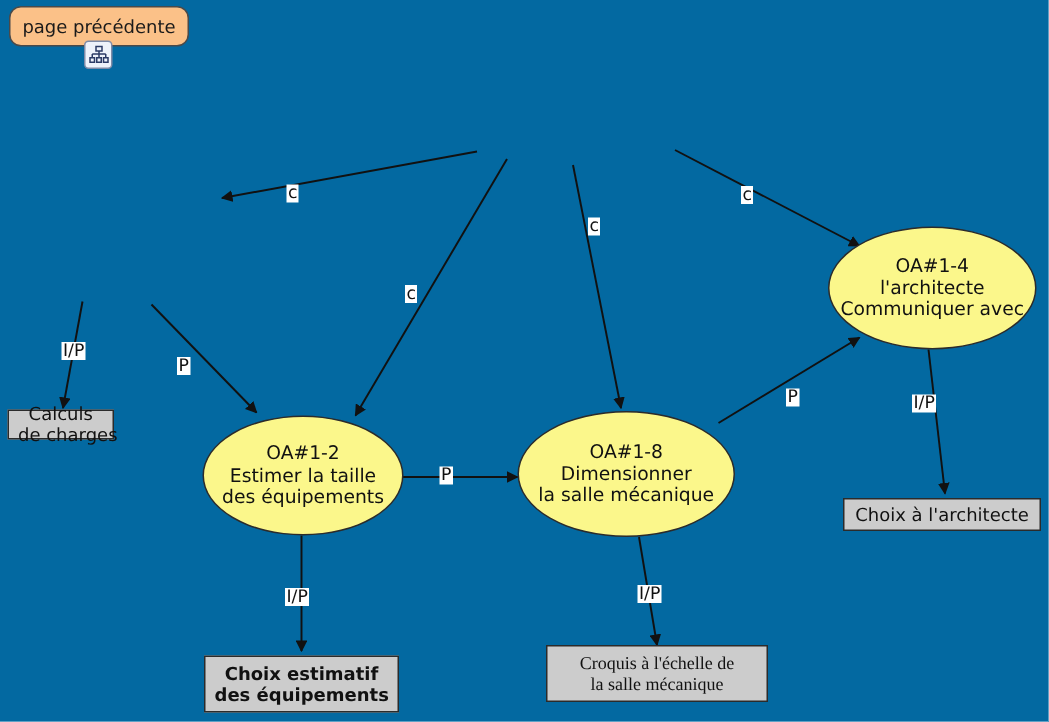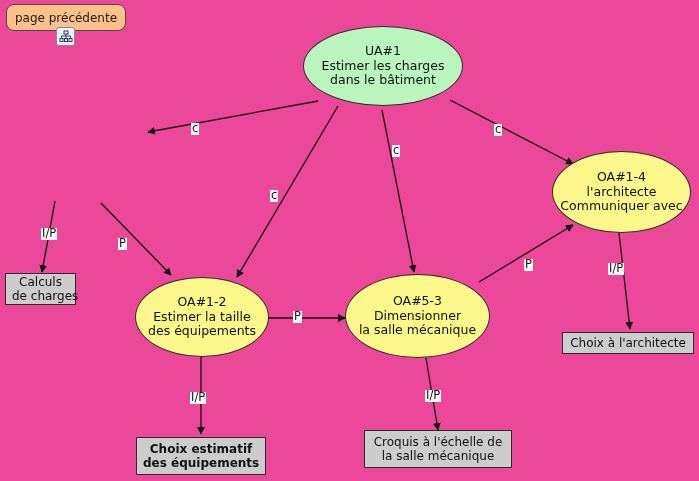--- a/index.html
+++ b/index.html
@@ -10,21 +10,21 @@
   body {
     font-family: "DejaVu Sans", "Liberation Sans", sans-serif;
     width: 699px;
     height: 481px;
     overflow: hidden;
   }
   #canvas {
     position: relative;
     width: 699px;
     height: 481px;
-    background: #ec4899;
+    background: #0369a1;
   }
   #edges {
     position: absolute;
     left: 0;
     top: 0;
     width: 699px;
     height: 481px;
     pointer-events: none;
   }
 
@@ -144,68 +144,61 @@
 
     <path d="M 201 357 L 201 434" stroke="#111111" stroke-width="1.3" fill="none" marker-end="url(#arrow)"></path>
 
     <path d="M 479 282 L 573 225" stroke="#111111" stroke-width="1.3" fill="none" marker-end="url(#arrow)"></path>
 
     <path d="M 426 358 L 438 430" stroke="#111111" stroke-width="1.3" fill="none" marker-end="url(#arrow)"></path>
 
     <path d="M 619 233 L 630 329" stroke="#111111" stroke-width="1.3" fill="none" marker-end="url(#arrow)"></path>
   </svg>
 
-  <div class="node ellipse green" style="left:303px; top:26px; width:160px; height:80px;">
-    <div class="lines">
-      <div>UA#1</div>
-      <div>Estimer les charges</div>
-      <div>dans le bâtiment</div>
-    </div>
-  </div>
 
 
   <div class="node ellipse yellow" style="left:135px; top:277px; width:134px; height:80px;">
     <div class="lines">
       <div>OA#1-2</div>
       <div>Estimer la taille</div>
       <div>des équipements</div>
     </div>
   </div>
 
   <div class="node ellipse yellow" style="left:345px; top:274px; width:145px; height:84px;">
     <div class="lines">
-      <div>OA#5-3</div>
+      <div>OA#1-8</div>
       <div>Dimensionner</div>
       <div>la salle mécanique</div>
     </div>
   </div>
 
   <div class="node ellipse yellow" style="left:552px; top:151px; width:139px; height:82px;align-items:center;">
     <div class="lines">
       <div>OA#1-4</div>
       <div>l'architecte</div>
       <div>Communiquer avec</div>
     </div>
   </div>
 
-  <div class="node rect" style="left:5px; top:273px; width:71px; height:32px;">
+  <div class="node rect" style="left:5px; top:273px; width:71px; height:20px;">
     <div class="lines">
       <div>Calculs</div>
       <div>de charges</div>
     </div>
   </div>
 
   <div class="node rect" style="left:136px; top:437px; width:130px; height:38px;font-weight:bold;">
     <div class="lines">
       <div>Choix estimatif</div>
       <div>des équipements</div>
     </div>
   </div>
 
-  <div class="node rect" style="left:364px; top:430px; width:148px; height:38px;">
+  <div class="node rect" style="left:364px; top:430px; width:148px; height:38px;font-family:Liberation Serif, serif;">
     <div class="lines">
       <div>Croquis à l'échelle de</div>
       <div>la salle mécanique</div>
     </div>
   </div>
 
   <div class="node rect" style="left:562px; top:332px; width:132px; height:22px;">
     <div class="lines">
       <div>Choix à l'architecte</div>
     </div>

